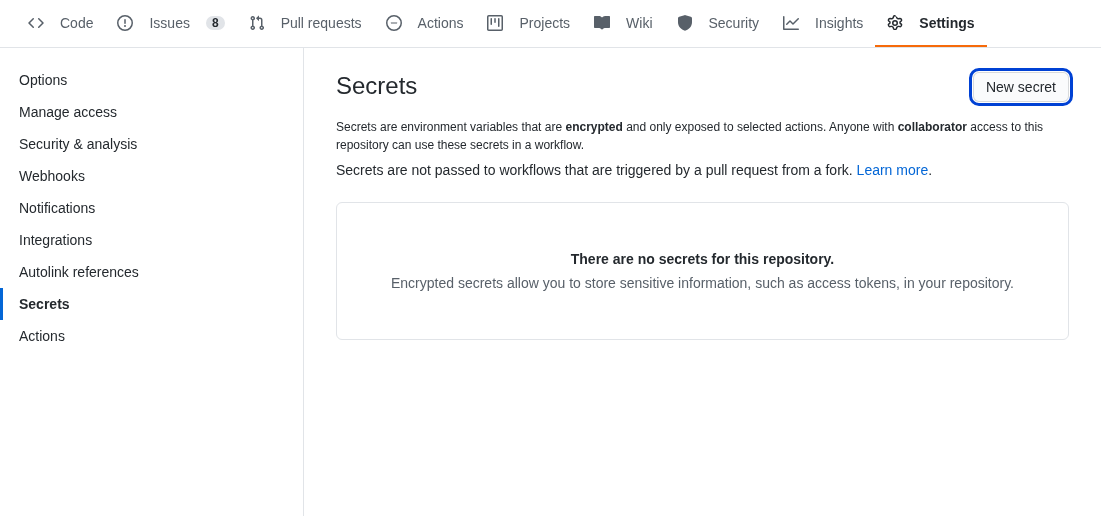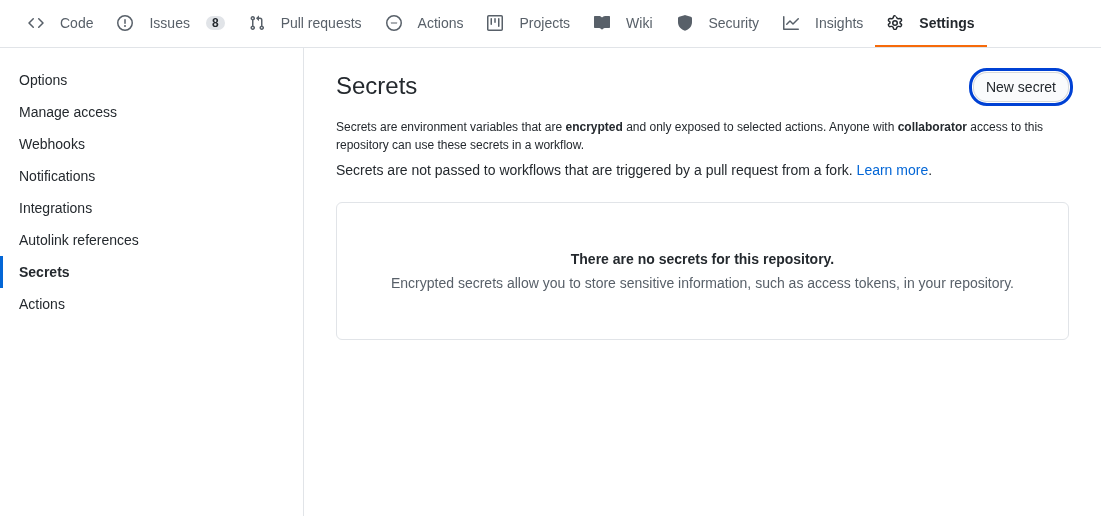--- a/index.html
+++ b/index.html
@@ -94,21 +94,21 @@
     }
     .page-title {
       font-size: 24px;
       font-weight: 400;
       color: #24292e;
     }
     .new-secret-btn {
       padding: 6px 12px;
       background: #fafbfc;
       border: 1px solid rgba(27,31,35,0.15);
-      border-radius: 14px;
+      border-radius: 6px;
       font-size: 14px;
       cursor: pointer;
       color: #24292e;
       font-weight: 500;
       outline: 3px solid #0041d4;
       outline-offset: 1px;
     }
 
     .description {
       font-size: 12px;
@@ -235,20 +235,23 @@
 <div class="main-container">
 
   <aside class="sidebar">
     <a class="sidebar-item">
       <span>Options</span>
     </a>
     <a class="sidebar-item">
       <span>Manage access</span>
     </a>
     <a class="sidebar-item">
+      <span>Security &amp; analysis</span>
+    </a>
+    <a class="sidebar-item">
       <span>Webhooks</span>
     </a>
     <a class="sidebar-item">
       <span>Notifications</span>
     </a>
     <a class="sidebar-item">
       <span>Integrations</span>
     </a>
     <a class="sidebar-item">
       <span>Autolink references</span>

